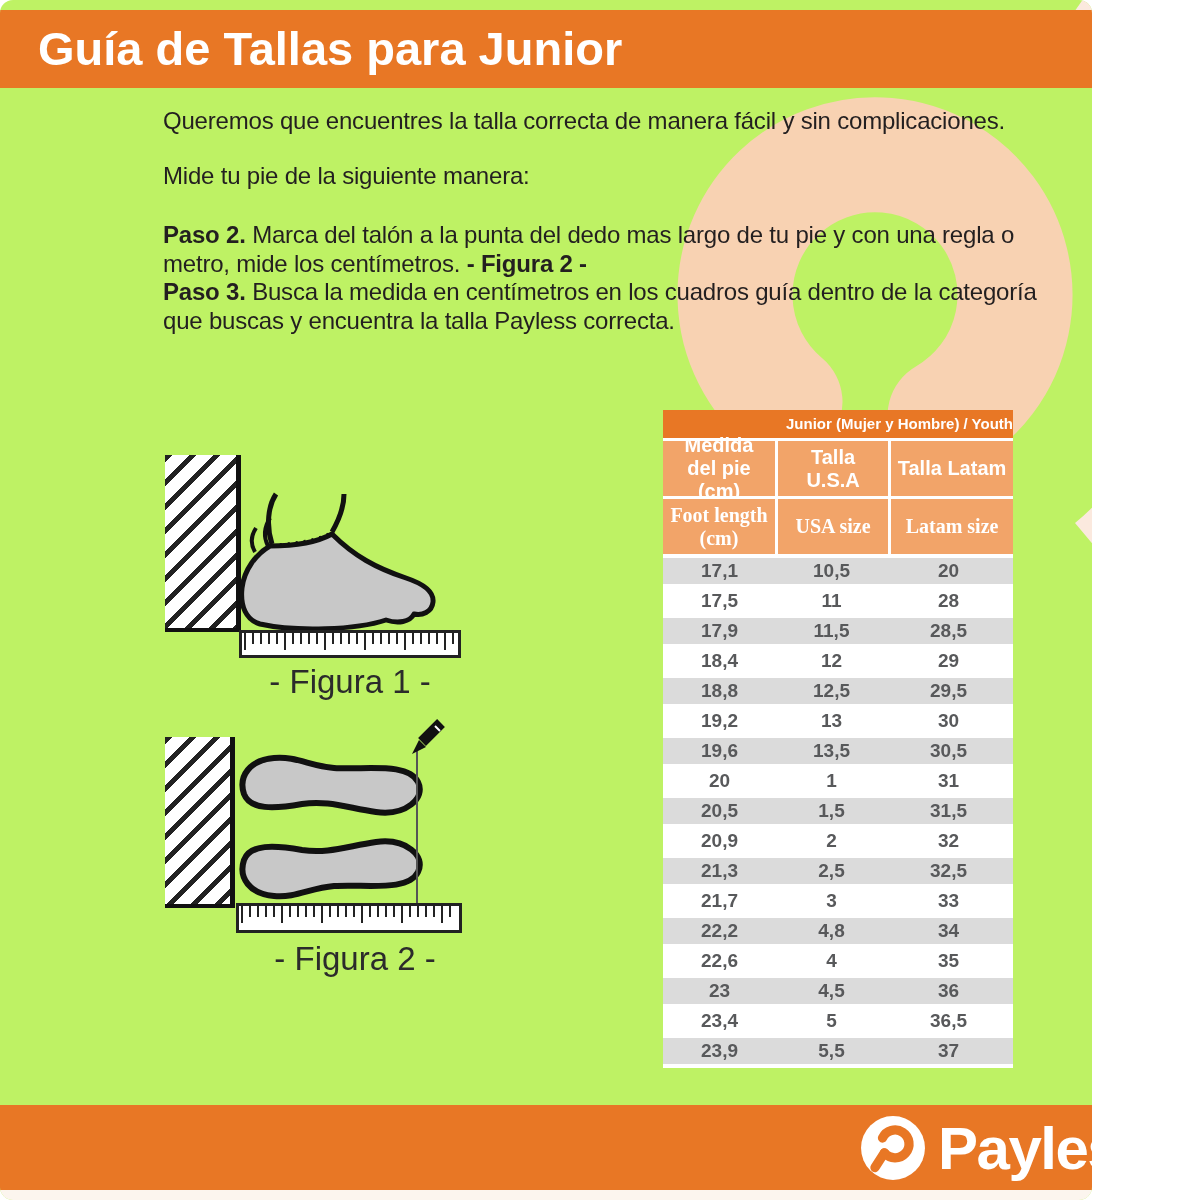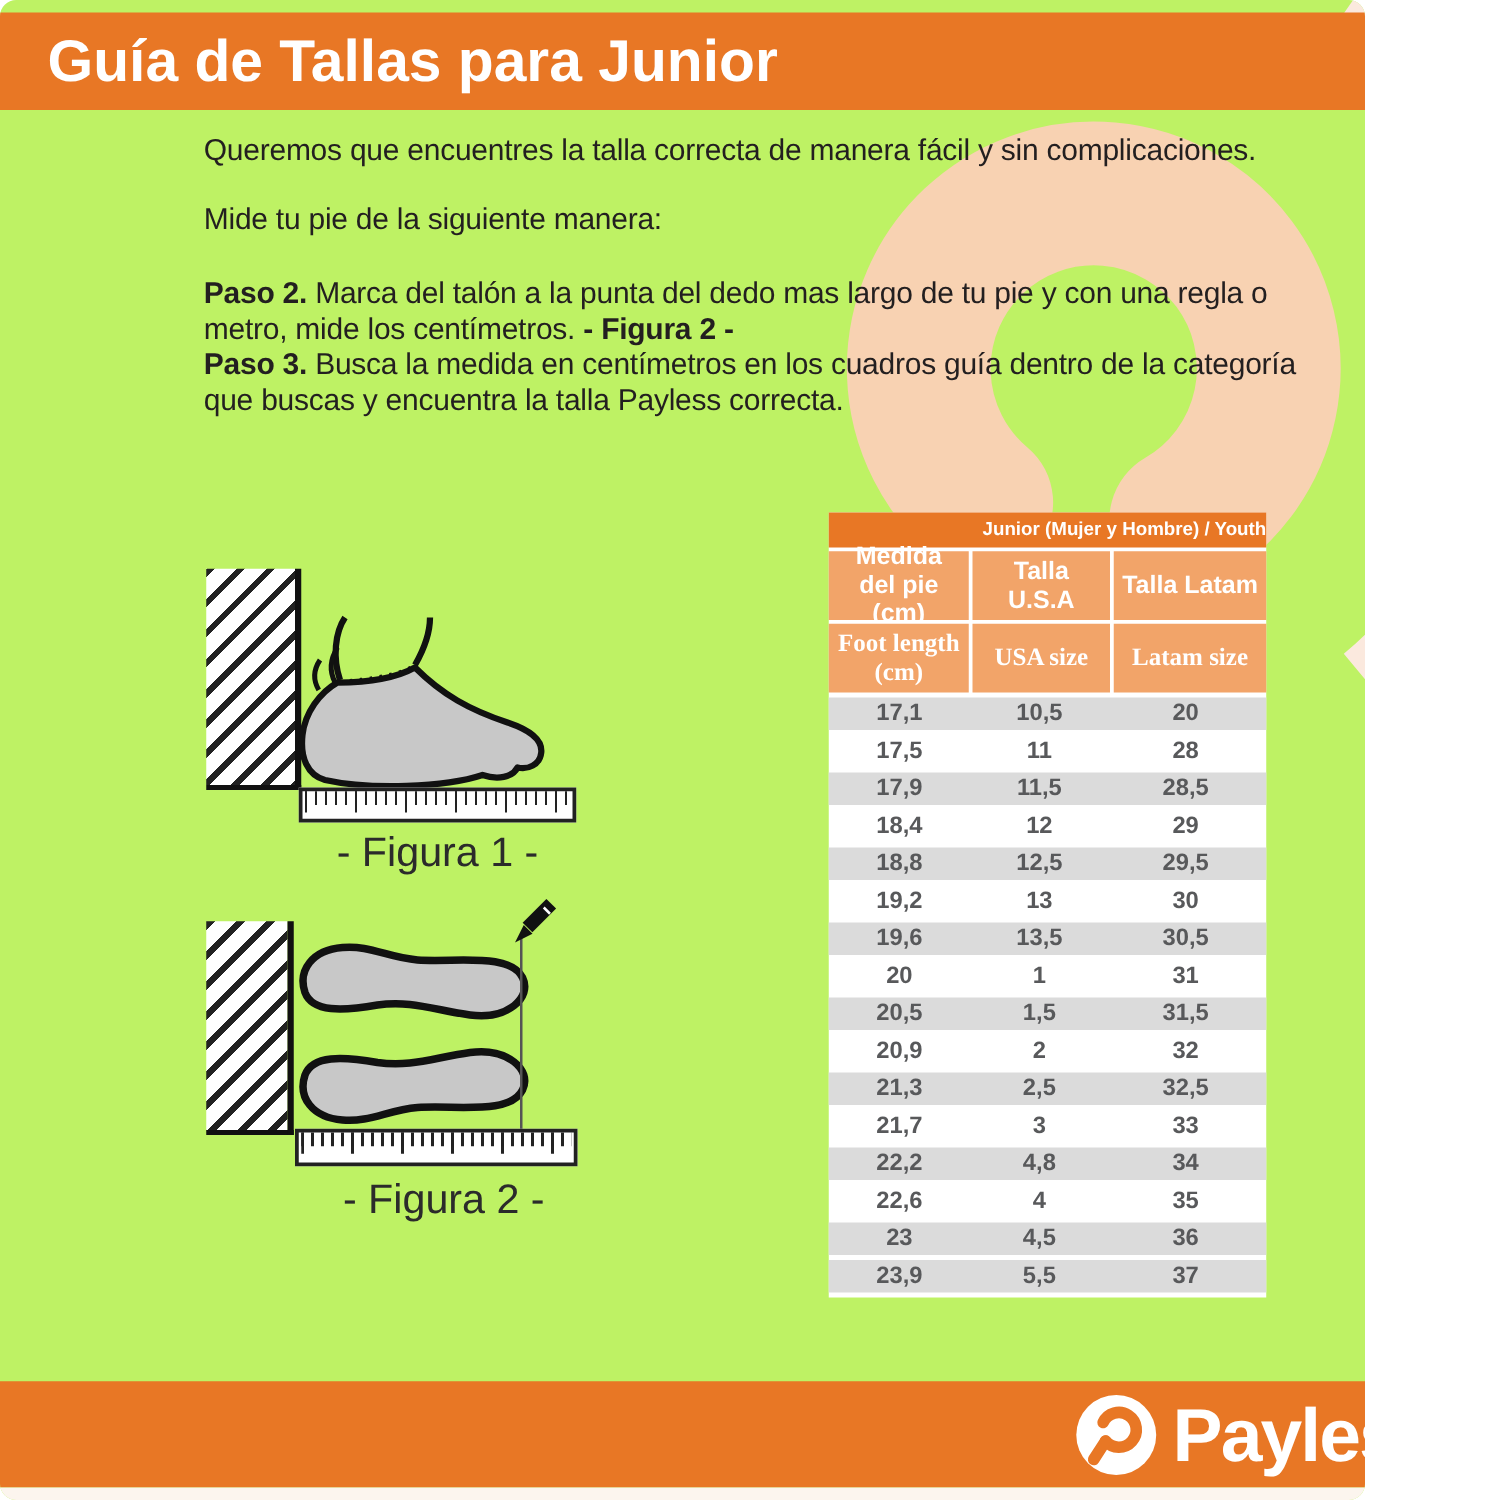--- a/index.html
+++ b/index.html
@@ -230,20 +230,25 @@
         <div class="trow even">
           <div class="tcell c1">22,6</div>
           <div class="tcell c2">4</div>
           <div class="tcell c3">35</div>
         </div>
         <div class="trow odd">
           <div class="tcell c1">23</div>
           <div class="tcell c2">4,5</div>
           <div class="tcell c3">36</div>
         </div>
+        <div class="trow even">
+          <div class="tcell c1">23,4</div>
+          <div class="tcell c2">5</div>
+          <div class="tcell c3">36,5</div>
+        </div>
         <div class="trow odd">
           <div class="tcell c1">23,9</div>
           <div class="tcell c2">5,5</div>
           <div class="tcell c3">37</div>
         </div>
       </div>
   </div>
 
   <div class="footer-bar">
     <svg class="footer-logo" viewBox="0 0 64 64">

